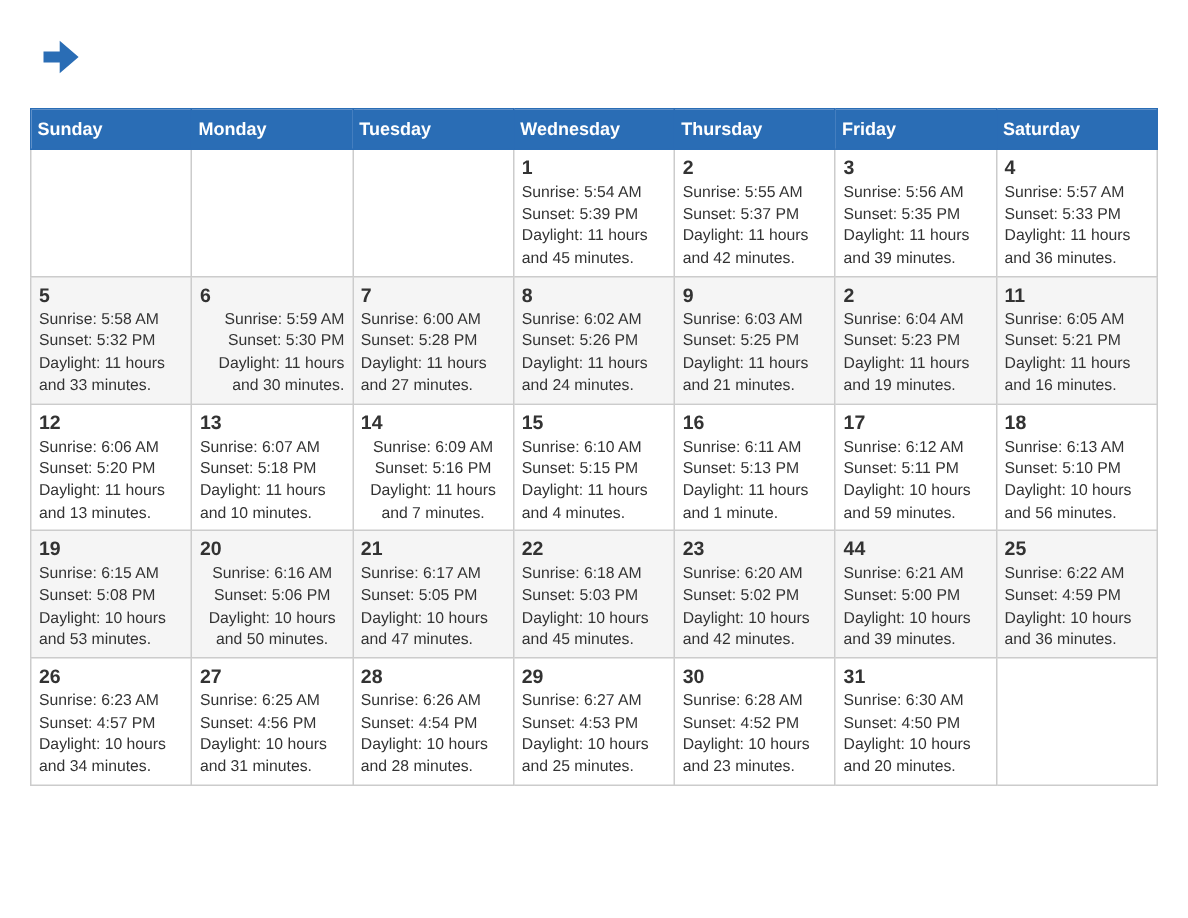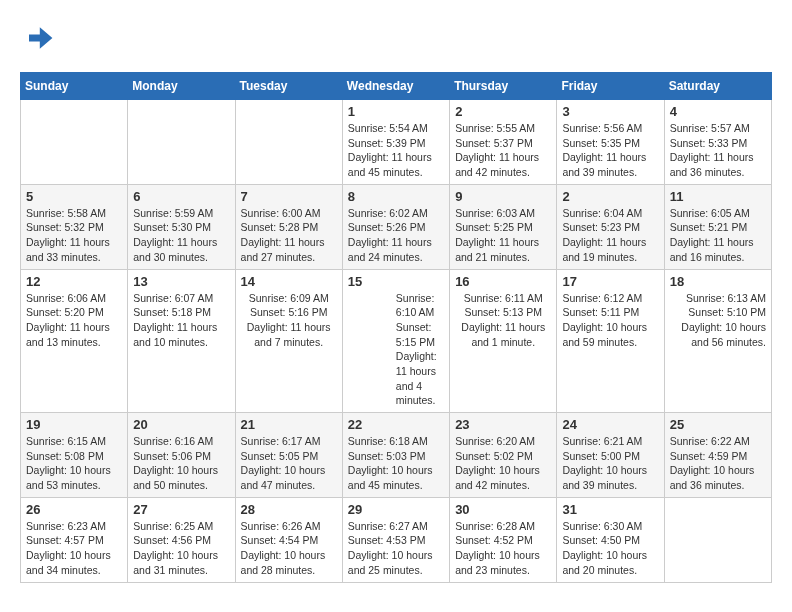--- a/index.html
+++ b/index.html
@@ -154,21 +154,21 @@
       <tr>
         <td>
           <span class="day-number">5</span>
           <div class="day-info" style="white-space: pre-line;">Sunrise: 5:58 AM
 Sunset: 5:32 PM
 Daylight: 11 hours
 and 33 minutes.</div>
         </td>
         <td>
           <span class="day-number">6</span>
-          <div class="day-info" style="white-space: pre-line;">Sunrise: 5:59 AM
+          <div class="day-info" style="white-space: pre-line; text-align: right;">Sunrise: 5:59 AM
 Sunset: 5:30 PM
 Daylight: 11 hours
 and 30 minutes.</div>
         </td>
         <td>
           <span class="day-number">7</span>
           <div class="day-info" style="white-space: pre-line;">Sunrise: 6:00 AM
 Sunset: 5:28 PM
 Daylight: 11 hours
 and 27 minutes.</div>
@@ -219,58 +219,58 @@
         </td>
         <td>
           <span class="day-number">14</span>
           <div class="day-info" style="white-space: pre-line; text-align: center;">Sunrise: 6:09 AM
 Sunset: 5:16 PM
 Daylight: 11 hours
 and 7 minutes.</div>
         </td>
         <td>
           <span class="day-number">15</span>
-          <div class="day-info" style="white-space: pre-line; margin-left: 48px;">Sunrise: 6:10 AM
+          <div class="day-info" style="white-space: pre-line;">Sunrise: 6:10 AM
 Sunset: 5:15 PM
 Daylight: 11 hours
 and 4 minutes.</div>
         </td>
         <td>
           <span class="day-number">16</span>
-          <div class="day-info" style="white-space: pre-line; text-align: center;">Sunrise: 6:11 AM
+          <div class="day-info" style="white-space: pre-line;">Sunrise: 6:11 AM
 Sunset: 5:13 PM
 Daylight: 11 hours
 and 1 minute.</div>
         </td>
         <td>
           <span class="day-number">17</span>
           <div class="day-info" style="white-space: pre-line;">Sunrise: 6:12 AM
 Sunset: 5:11 PM
 Daylight: 10 hours
 and 59 minutes.</div>
         </td>
         <td>
           <span class="day-number">18</span>
-          <div class="day-info" style="white-space: pre-line; text-align: right;">Sunrise: 6:13 AM
+          <div class="day-info" style="white-space: pre-line;">Sunrise: 6:13 AM
 Sunset: 5:10 PM
 Daylight: 10 hours
 and 56 minutes.</div>
         </td>
       </tr>
       <tr>
         <td>
           <span class="day-number">19</span>
           <div class="day-info" style="white-space: pre-line;">Sunrise: 6:15 AM
 Sunset: 5:08 PM
 Daylight: 10 hours
 and 53 minutes.</div>
         </td>
         <td>
           <span class="day-number">20</span>
-          <div class="day-info" style="white-space: pre-line;">Sunrise: 6:16 AM
+          <div class="day-info" style="white-space: pre-line; text-align: center;">Sunrise: 6:16 AM
 Sunset: 5:06 PM
 Daylight: 10 hours
 and 50 minutes.</div>
         </td>
         <td>
           <span class="day-number">21</span>
           <div class="day-info" style="white-space: pre-line;">Sunrise: 6:17 AM
 Sunset: 5:05 PM
 Daylight: 10 hours
 and 47 minutes.</div>
@@ -283,21 +283,21 @@
 and 45 minutes.</div>
         </td>
         <td>
           <span class="day-number">23</span>
           <div class="day-info" style="white-space: pre-line;">Sunrise: 6:20 AM
 Sunset: 5:02 PM
 Daylight: 10 hours
 and 42 minutes.</div>
         </td>
         <td>
-          <span class="day-number">24</span>
+          <span class="day-number">44</span>
           <div class="day-info" style="white-space: pre-line;">Sunrise: 6:21 AM
 Sunset: 5:00 PM
 Daylight: 10 hours
 and 39 minutes.</div>
         </td>
         <td>
           <span class="day-number">25</span>
           <div class="day-info" style="white-space: pre-line;">Sunrise: 6:22 AM
 Sunset: 4:59 PM
 Daylight: 10 hours

